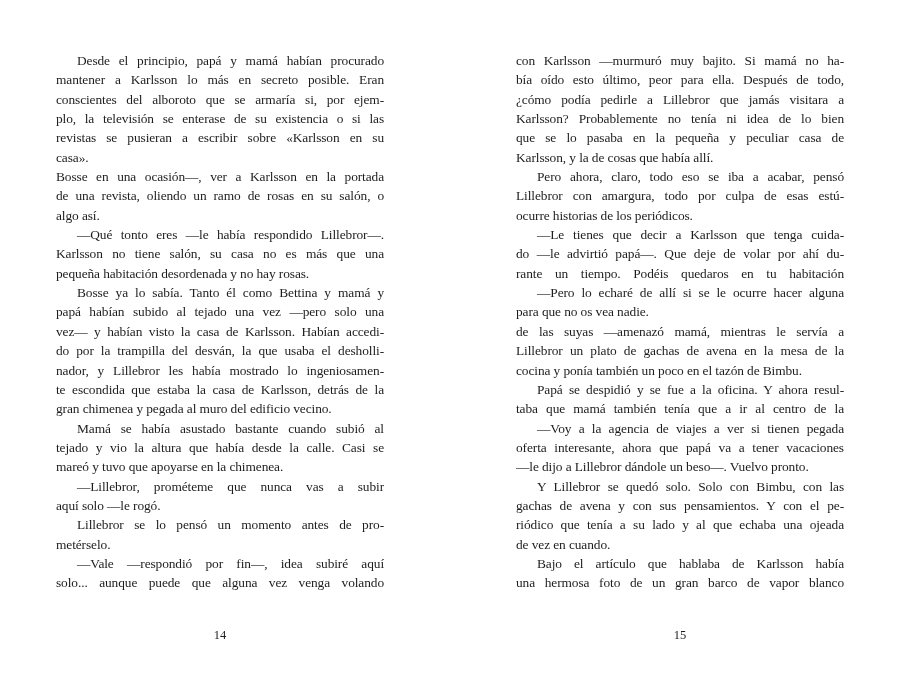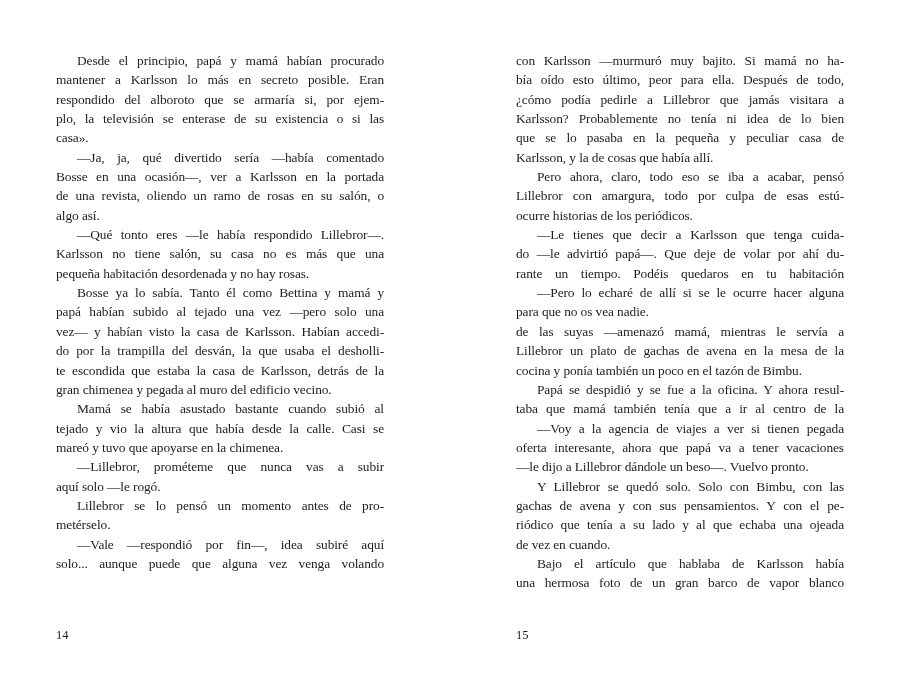--- a/index.html
+++ b/index.html
@@ -41,48 +41,49 @@
     overflow: hidden;
     white-space: normal;
   }
   .line.end { text-align-last: left; }
   .line.indent { text-indent: 21px; }
   .folio {
     position: absolute;
     top: 628px;
     width: 328px;
     left: 56px;
-    text-align: left;
+    text-align: center;
     font-size: 12.5px;
     color: #1d1d1d;
   }
 </style>
 </head>
 <body>
 
 <div id="canvas">
 
   <div class="page" id="page-left">
     <div class="page-text">
         <div class="line indent">Desde el principio, papá y mamá habían procurado</div>
         <div class="line">mantener a Karlsson lo más en secreto posible. Eran</div>
-        <div class="line">respondido del alboroto que se armaría si, por ejem-</div>
+        <div class="line">conscientes del alboroto que se armaría si, por ejem-</div>
         <div class="line">plo, la televisión se enterase de su existencia o si las</div>
+        <div class="line">revistas se pusieran a escribir sobre «Karlsson en su</div>
         <div class="line end">casa».</div>
-        <div class="line indent">—Ja, ja, qué divertido sería —había comentado</div>
         <div class="line">Bosse en una ocasión—, ver a Karlsson en la portada</div>
         <div class="line">de una revista, oliendo un ramo de rosas en su salón, o</div>
         <div class="line end">algo así.</div>
         <div class="line indent">—Qué tonto eres —le había respondido Lillebror—.</div>
         <div class="line">Karlsson no tiene salón, su casa no es más que una</div>
         <div class="line end">pequeña habitación desordenada y no hay rosas.</div>
         <div class="line indent">Bosse ya lo sabía. Tanto él como Bettina y mamá y</div>
         <div class="line">papá habían subido al tejado una vez —pero solo una</div>
         <div class="line">vez— y habían visto la casa de Karlsson. Habían accedi-</div>
         <div class="line">do por la trampilla del desván, la que usaba el desholli-</div>
+        <div class="line">nador, y Lillebror les había mostrado lo ingeniosamen-</div>
         <div class="line">te escondida que estaba la casa de Karlsson, detrás de la</div>
         <div class="line end">gran chimenea y pegada al muro del edificio vecino.</div>
         <div class="line indent">Mamá se había asustado bastante cuando subió al</div>
         <div class="line">tejado y vio la altura que había desde la calle. Casi se</div>
         <div class="line end">mareó y tuvo que apoyarse en la chimenea.</div>
         <div class="line indent">—Lillebror, prométeme que nunca vas a subir</div>
         <div class="line end">aquí solo —le rogó.</div>
         <div class="line indent">Lillebror se lo pensó un momento antes de pro-</div>
         <div class="line end">metérselo.</div>
         <div class="line indent">—Vale —respondió por fin—, idea subiré aquí</div>

